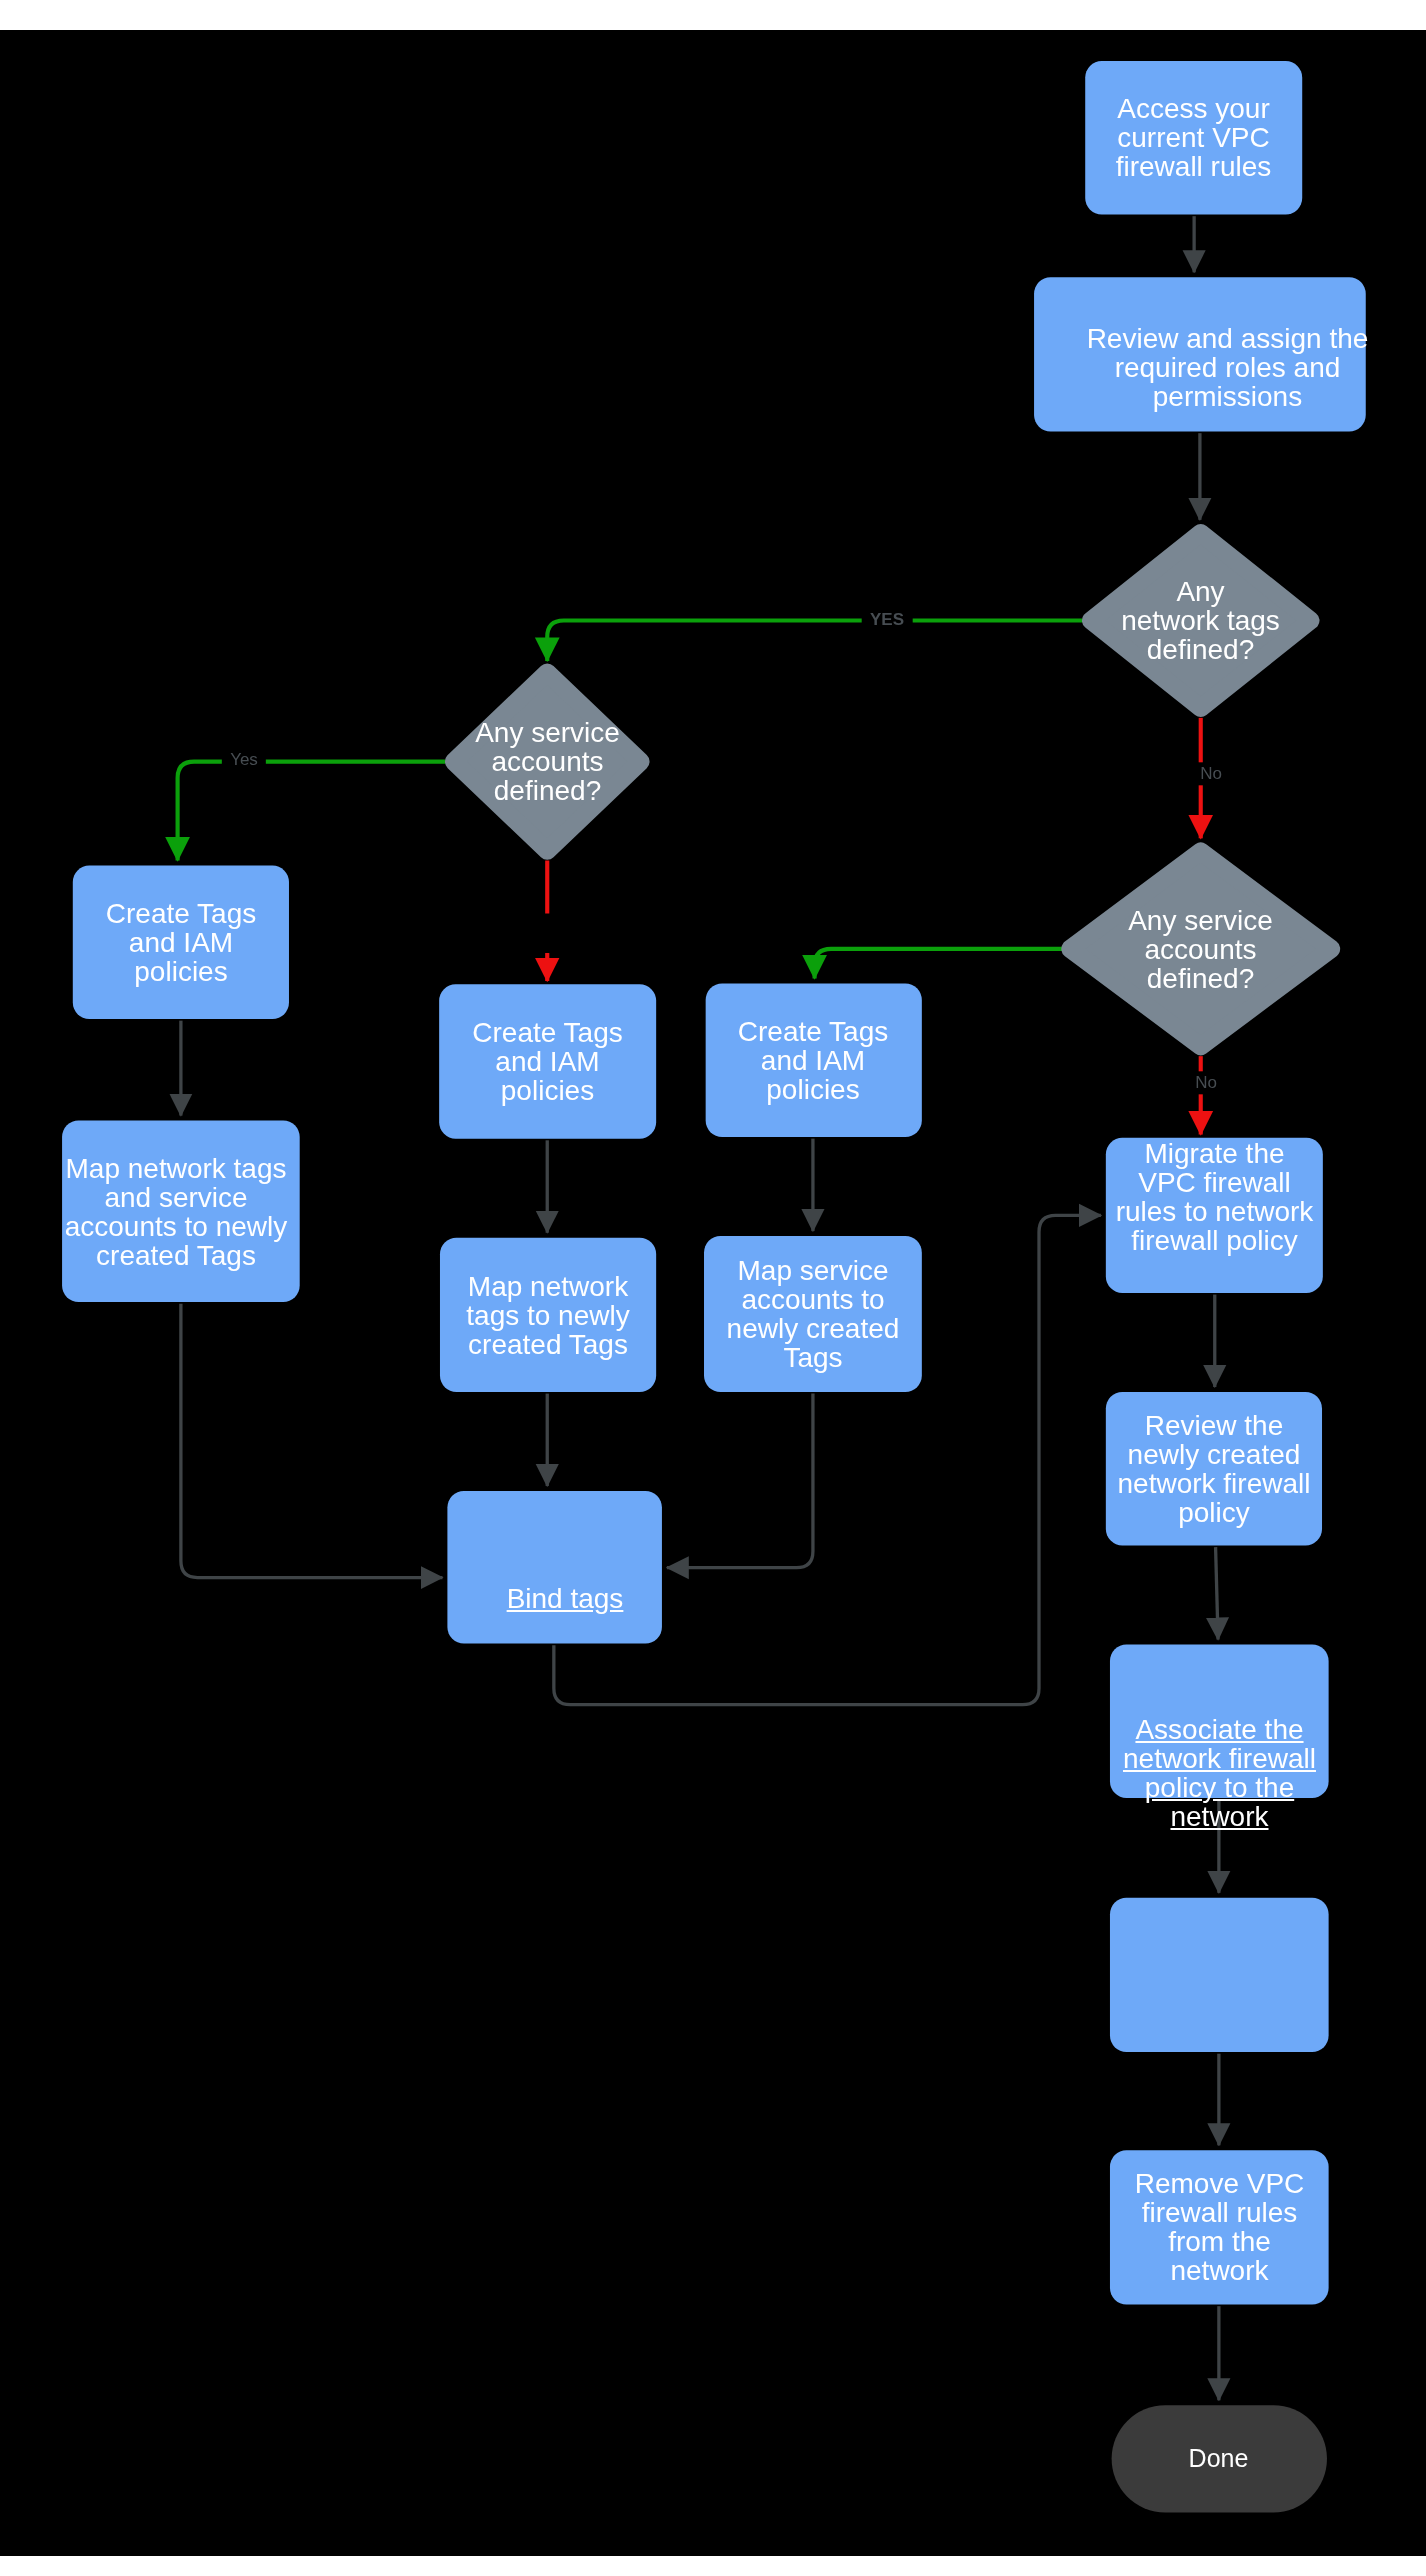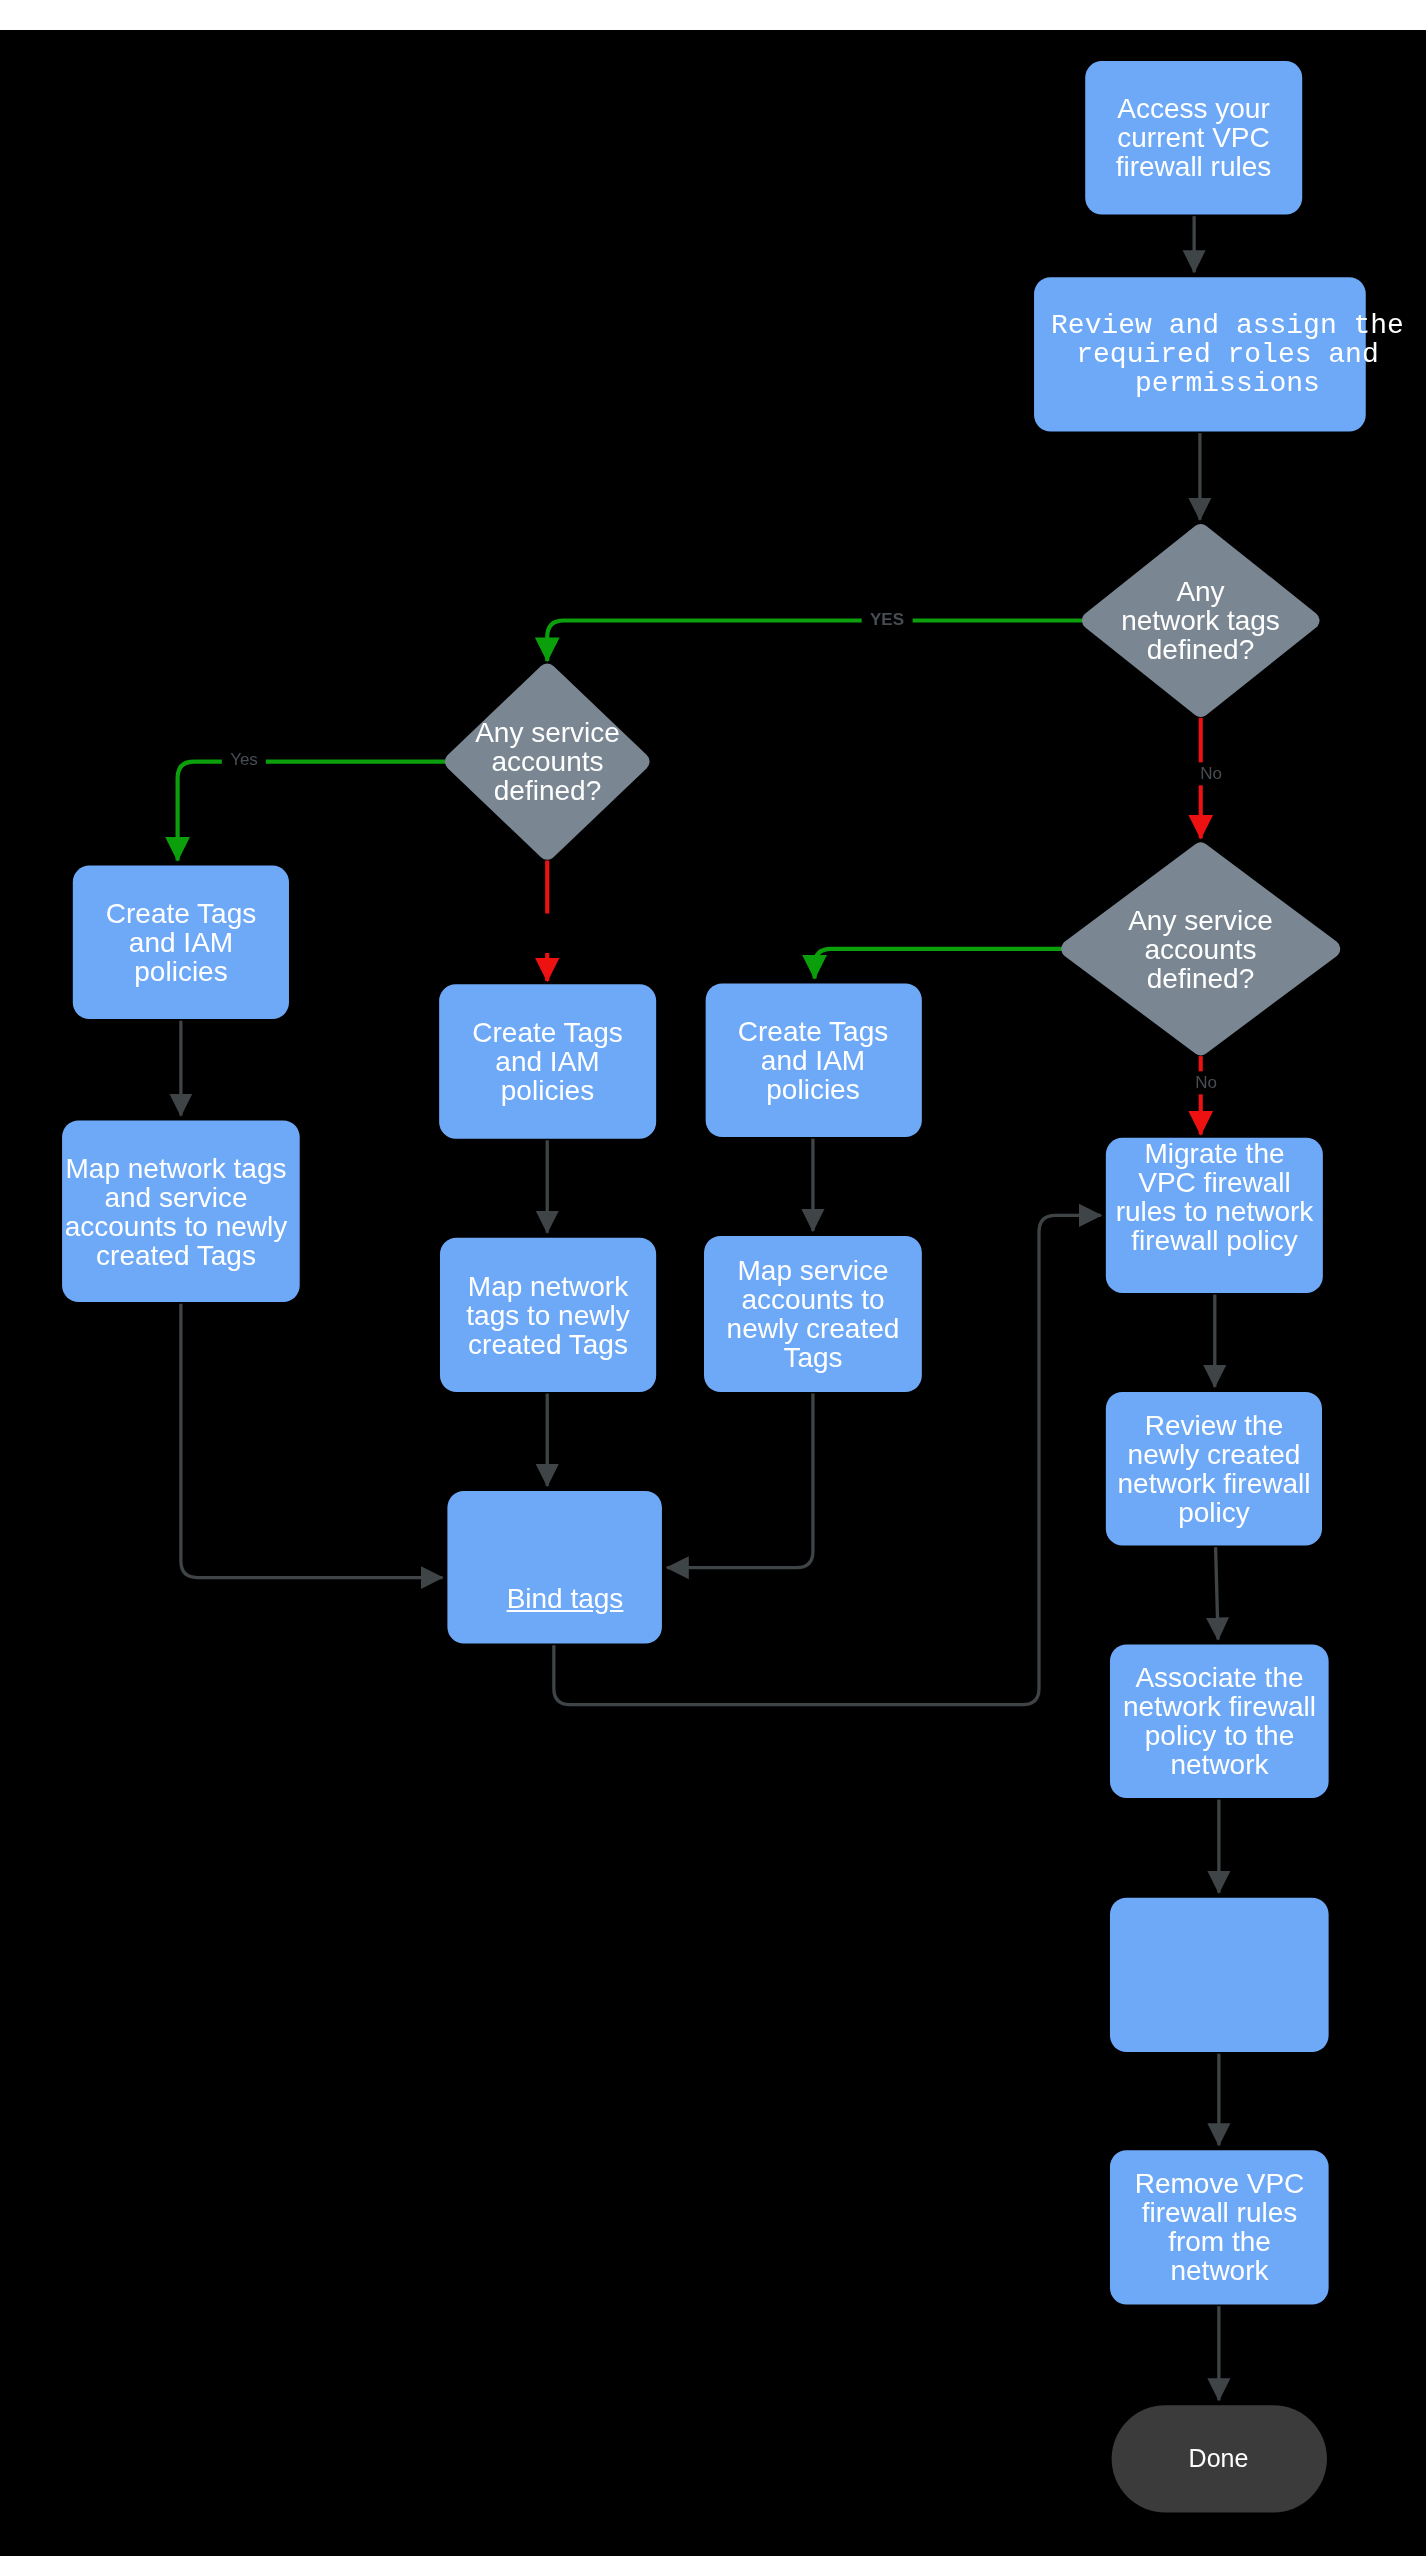--- a/index.html
+++ b/index.html
@@ -87,21 +87,21 @@
       <rect x="1345" y="1993" width="265" height="186" rx="20"></rect>
       <rect x="1345" y="2300" width="265" height="187" rx="20"></rect>
       <rect x="1345" y="2606" width="265" height="187" rx="20"></rect>
     </g>
     <rect x="1347" y="2915" width="261" height="130" rx="65" fill="#3B3B3B"></rect>
   </svg>
 
   <div class="node-label" style="left:1085px;top:61px;width:217px;height:153px;">Access your
 current VPC
 firewall rules</div>
-  <div class="node-label" style="left:1034px;top:277px;width:387px;height:154px;font-family:Liberation Mono, monospace;">Review and assign the
+  <div class="node-label" style="left:1034px;top:290px;width:387px;height:154px;">Review and assign the
 required roles and
 permissions</div>
   <div class="node-label" style="left:1091px;top:533px;width:219px;height:175px;">Any
 network tags
 defined?</div>
   <div class="node-label" style="left:446px;top:672px;width:203px;height:178px;">Any service
 accounts defined?</div>
   <div class="node-label" style="left:1070px;top:852px;width:261px;height:195px;">Any service
 accounts
 defined?</div>
@@ -127,21 +127,21 @@
 Tags</div>
   <div class="node-label" style="left:447px;top:1522px;width:236px;height:153px;text-decoration:underline;">Bind tags</div>
   <div class="node-label" style="left:1106px;top:1138px;width:217px;height:118px;">Migrate the
 VPC firewall
 rules to network
 firewall policy</div>
   <div class="node-label" style="left:1106px;top:1392px;width:216px;height:153px;border-radius:32px;">Review the
 newly created
 network firewall
 policy</div>
-  <div class="node-label" style="left:1110px;top:1644px;width:219px;height:153px;">Associate the
+  <div class="node-label" style="left:1110px;top:1696px;width:219px;height:153px;text-decoration:underline;">Associate the
 network firewall
 policy to the
 network</div>
   <div class="node-label" style="left:1110px;top:2150px;width:219px;height:154px;">Remove  VPC
 firewall rules
 from the
 network</div>
   <div class="node-label" style="left:1111px;top:2405px;width:215px;height:107px;font-size:25px;">Done</div>
 
   <div class="edge-label caps" style="left:887px;top:620px;">YES</div>

